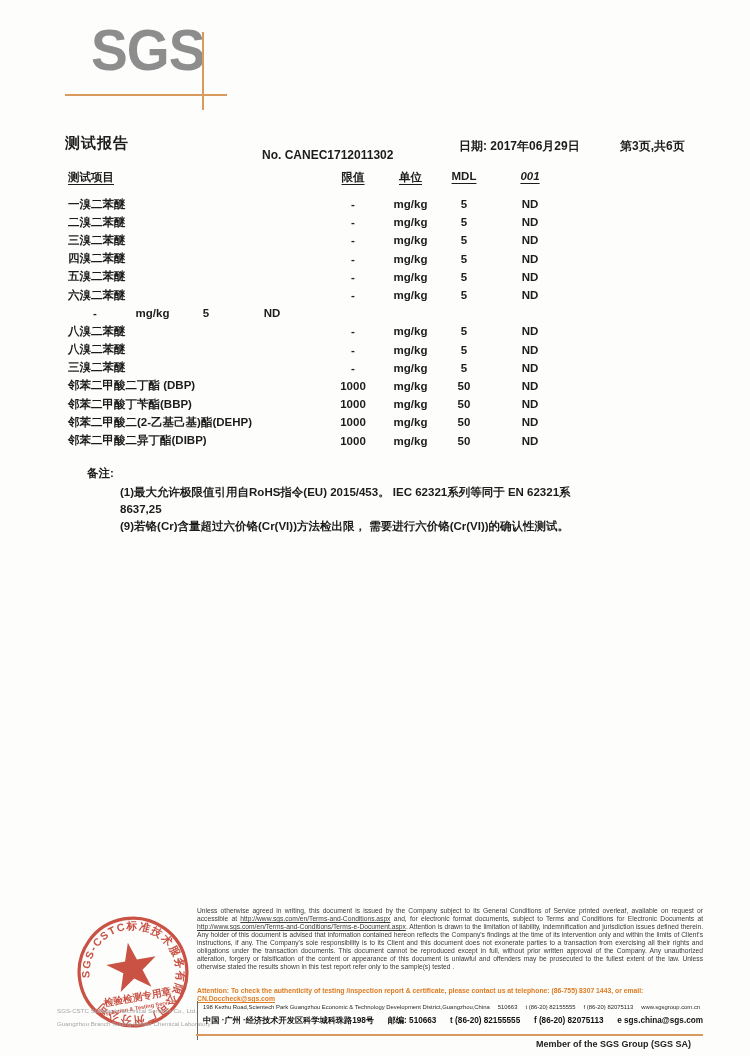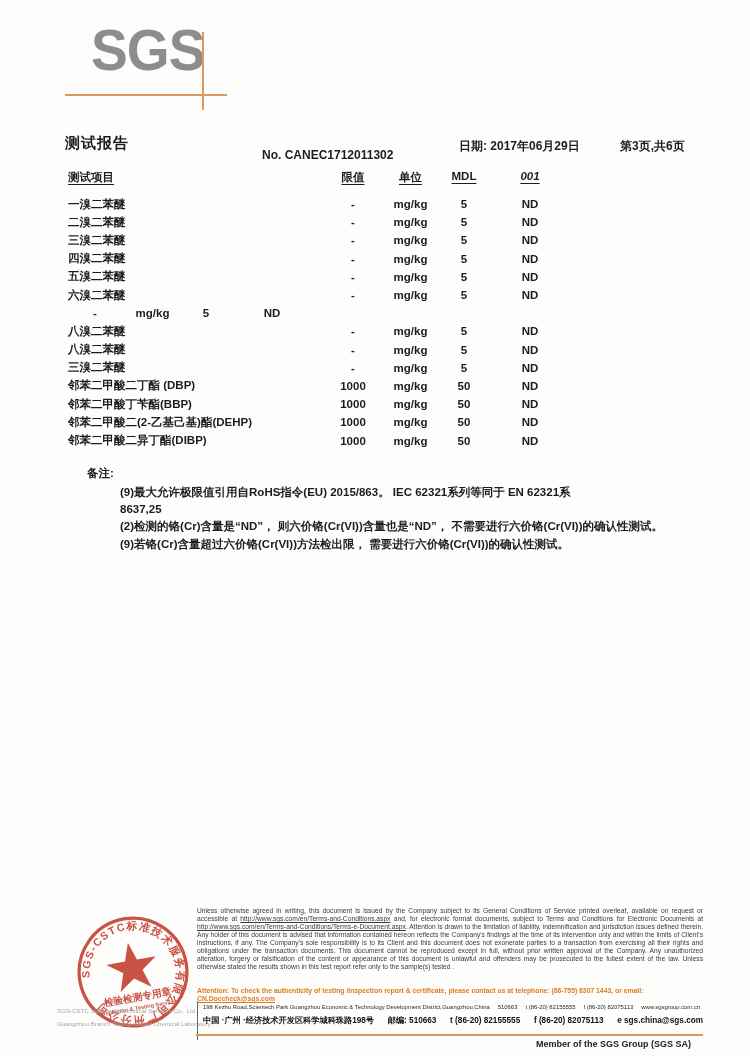--- a/index.html
+++ b/index.html
@@ -184,23 +184,22 @@
         <span class="c-item">邻苯二甲酸二异丁酯(DIBP)</span>
         <span class="c-limit">1000</span>
         <span class="c-unit">mg/kg</span>
         <span class="c-mdl">50</span>
         <span class="c-res">ND</span>
       </div>
   </div>
 
   <div class="notes-label">备注:</div>
   <div class="notes">
-    <div class="nline">(9)最大允许极限值引用自RoHS指令(EU) 2015/863。 IEC 62321系列等同于 EN 62321系</div>
+    <div class="nline">(1)最大允许极限值引用自RoHS指令(EU) 2015/453。 IEC 62321系列等同于 EN 62321系</div>
       <div class="nline">8637,25</div>
-      <div class="nline">(2)检测的铬(Cr)含量是“ND”， 则六价铬(Cr(VI))含量也是“ND”， 不需要进行六价铬(Cr(VI))的确认性测试。</div>
       <div class="nline">(9)若铬(Cr)含量超过六价铬(Cr(VI))方法检出限， 需要进行六价铬(Cr(VI))的确认性测试。</div>
   </div>
 
   <svg class="stamp" viewBox="0 0 140 140">
     <g transform="rotate(-10 70 70)" opacity="0.88">
       <circle cx="70" cy="70" r="58" fill="none" stroke="#c23b2c" stroke-width="3.5"></circle>
       <path id="ringPath" d="M 23 70 A 47 47 0 1 1 22.99 70.5" fill="none"></path>
       <text font-size="11.5" font-weight="bold" fill="#c23b2c" letter-spacing="1.5">
         <textPath href="#ringPath" startOffset="2">SGS-CSTC标准技术服务有限公司广州分公司</textPath>
       </text>

